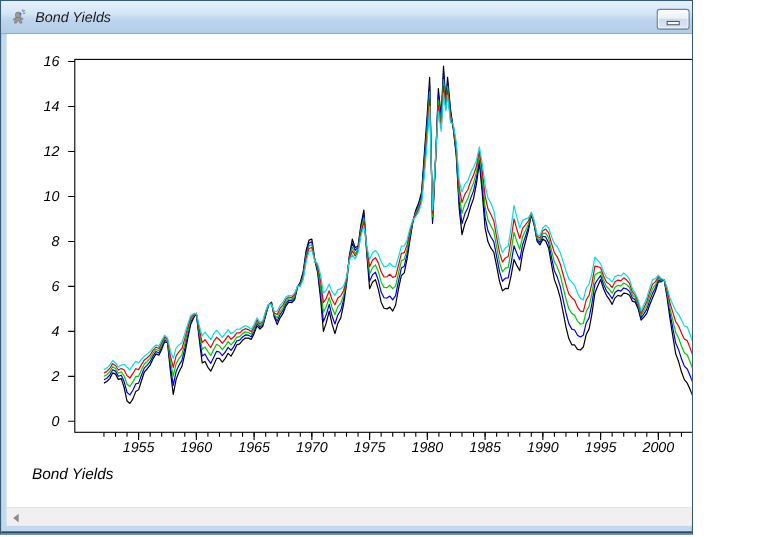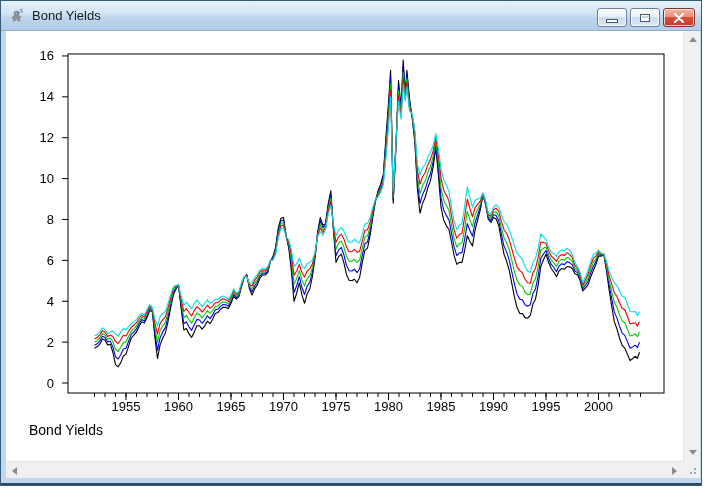--- a/index.html
+++ b/index.html
@@ -1,18 +1,18 @@
 <!DOCTYPE html>
 <html><head>
 <meta charset="utf-8">
 <style>
   html,body{margin:0;padding:0;background:#fff;}
   *{box-sizing:border-box;}
   body{width:704px;height:488px;font-family:"Liberation Sans",sans-serif;}
-  .window{position:relative;width:702px;height:486px;border:1px solid #395a74;background:#c1d8ee;overflow:hidden;}
+  .window{position:relative;width:630px;height:486px;border:1px solid #395a74;background:#c1d8ee;overflow:hidden;font-style:italic;}
   .titlebar{position:absolute;left:0;top:0;width:702px;height:30px;
     background:linear-gradient(#e6f2fc 0%,#d3e5f6 40%,#bcd4ec 60%,#b3cde8 100%);
     border-bottom:1px solid #93aecb;display:flex;align-items:center;}
   .title-icon{width:16px;height:16px;margin-left:9px;margin-right:6px;flex:0 0 auto;}
   .title-text{font-size:13px;color:#1a1a1a;line-height:30px;}
   .winbtns{position:absolute;top:7px;right:8px;display:flex;gap:3px;}
   .winbtn{width:30px;height:19px;border:1px solid #70809a;border-radius:3px;
     background:linear-gradient(#fcfdfe 0%,#e9f0f8 45%,#ccdcef 50%,#dbe7f4 100%);
     box-shadow:inset 0 0 0 1px rgba(255,255,255,.75);
     display:flex;align-items:center;justify-content:center;padding:0;cursor:default;}

